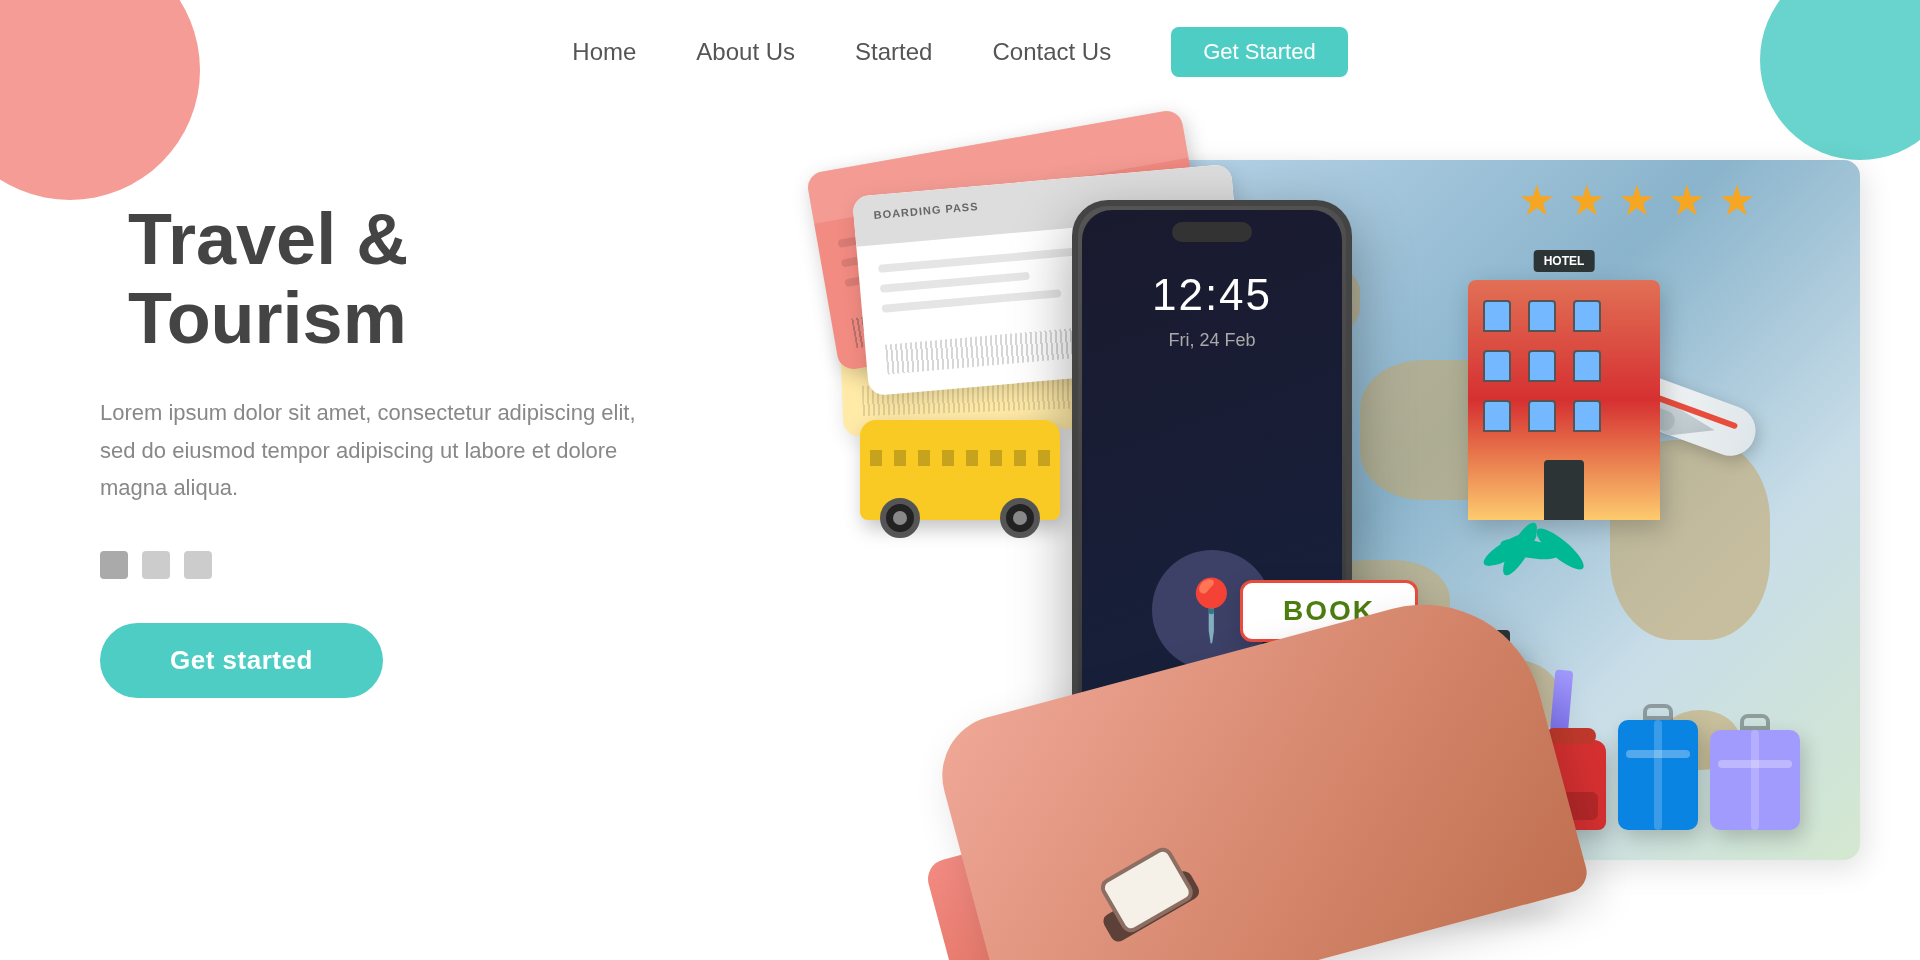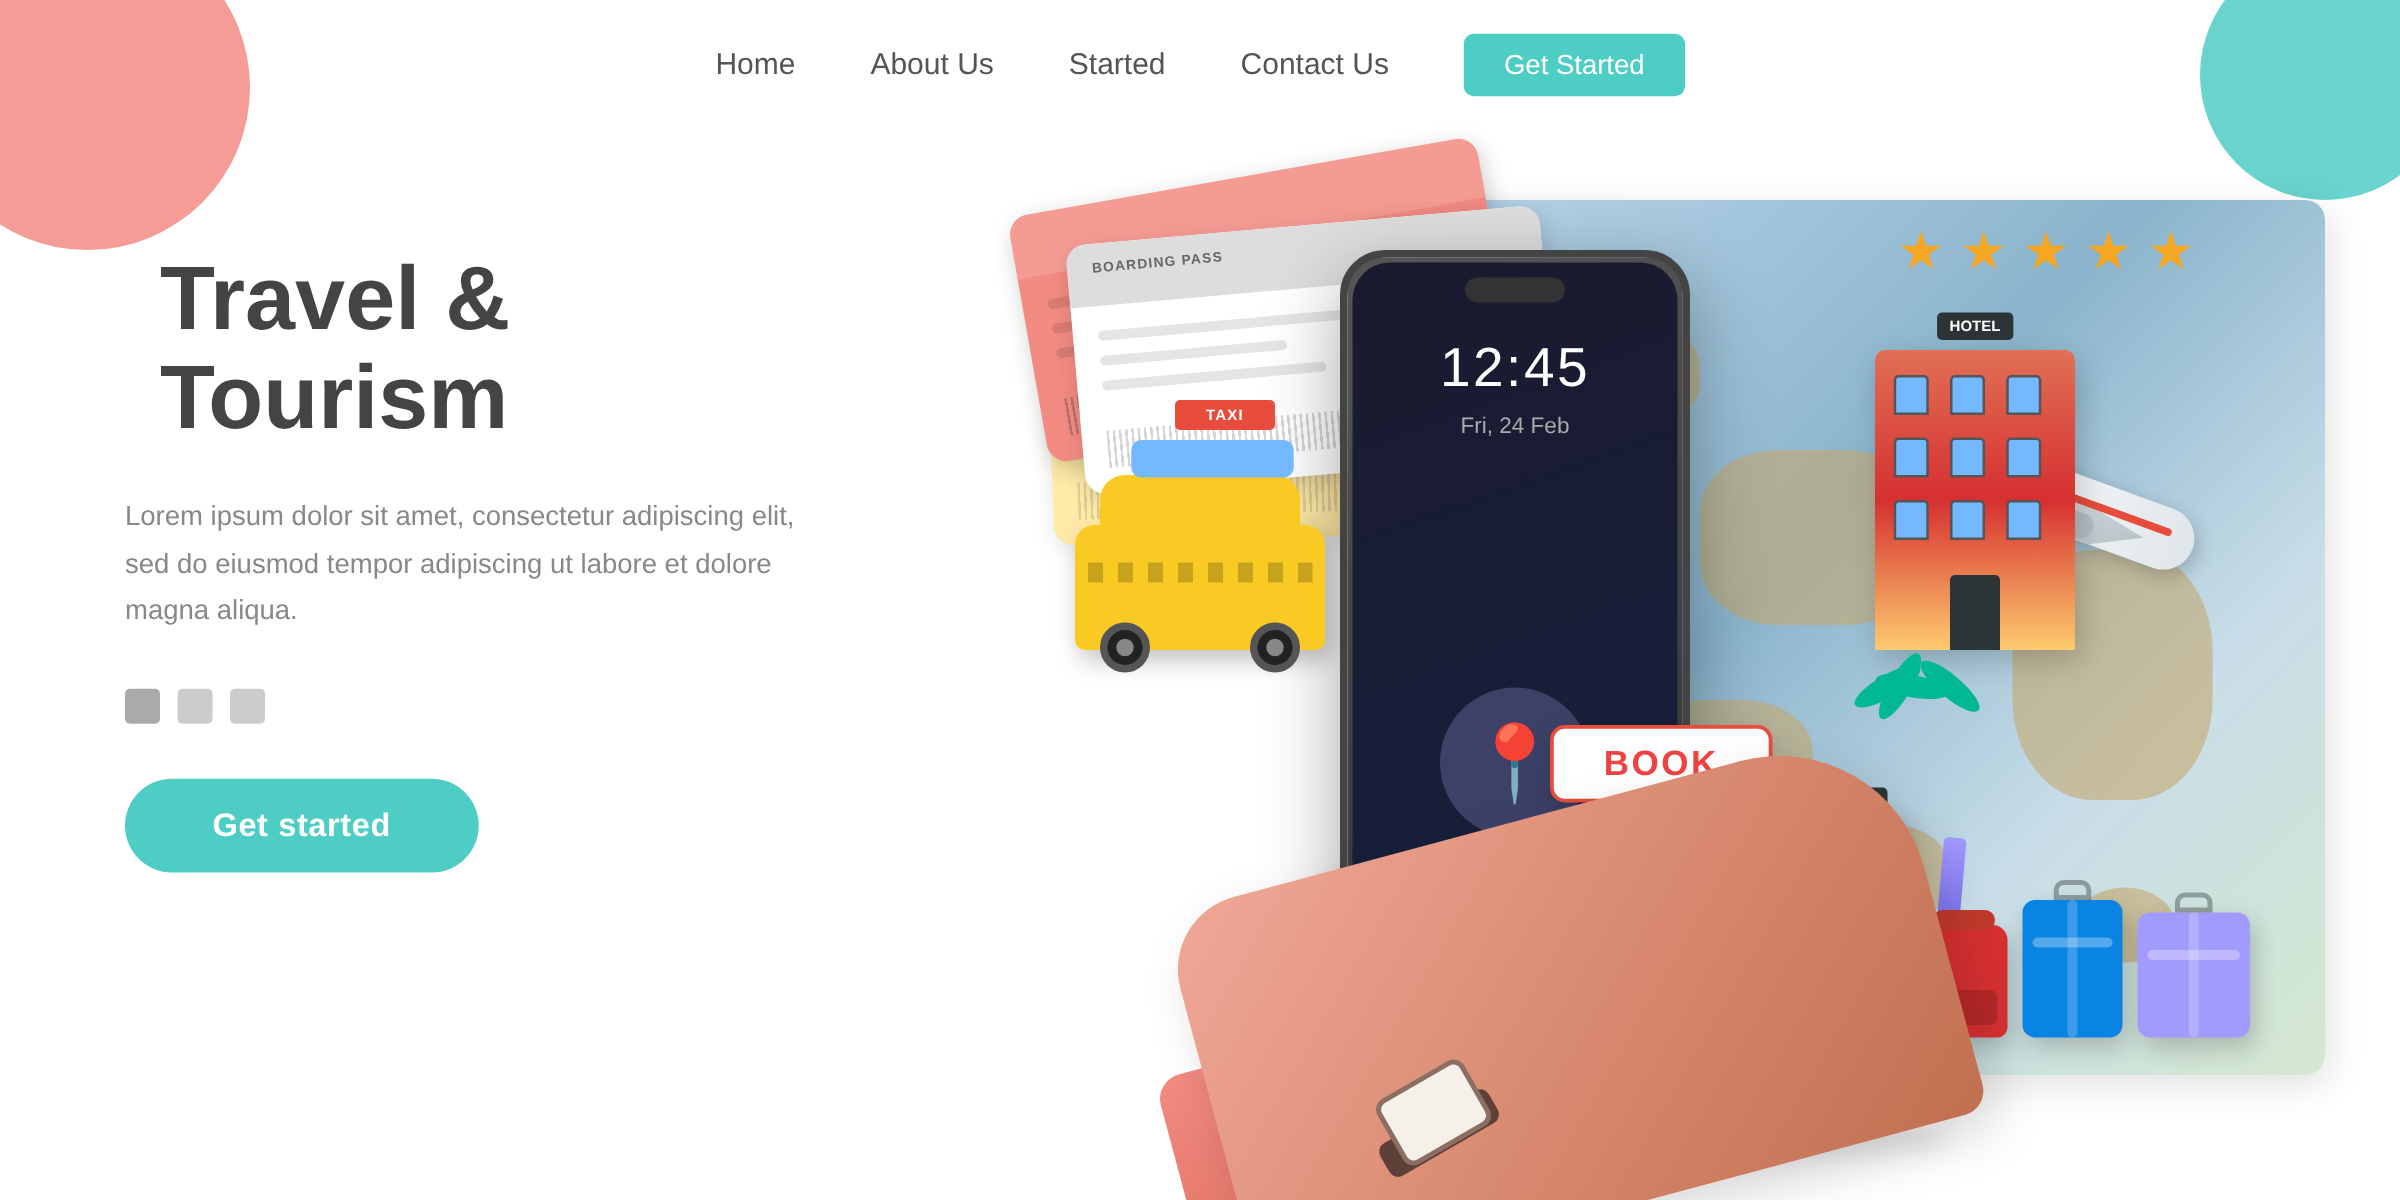--- a/index.html
+++ b/index.html
@@ -377,36 +377,36 @@
     .book-btn {
       position: absolute;
       top: 500px;
       left: 480px;
       background: #fff;
       border: 3px solid #e74c3c;
       border-radius: 12px;
       padding: 12px 40px;
       font-size: 28px;
       font-weight: 800;
-      color: #ef4444;
+      color: #4d7c0f;
       z-index: 8;
       box-shadow: 0 8px 24px rgba(0,0,0,0.15);
       cursor: pointer;
       letter-spacing: 2px;
     }
 
     
     .hotel-container {
       position: absolute;
       top: 200px;
       right: 200px;
       z-index: 6;
     }
     .hotel-body {
-      width: 160px;
+      width: 192px;
       height: 240px;
       background: linear-gradient(180deg, #e17055 0%, #d63031 50%, #fdcb6e 100%);
       border-radius: 8px 8px 0 0;
       position: relative;
       box-shadow: 4px 8px 24px rgba(0,0,0,0.2);
     }
     .hotel-window {
       position: absolute;
       width: 28px;
       height: 32px;
@@ -817,24 +817,20 @@
       <div class="phone-time">12:45</div>
       <div class="phone-date-row">Fri, 24 Feb</div>
       <div class="phone-pin">
         <span class="pin-icon">📍</span>
       </div>
     </div>
   </div>
 
   <div class="taxi-container">
     <div class="taxi-body">
-      <div class="taxi-roof">
-        <div class="taxi-sign">TAXI</div>
-        <div class="taxi-window"></div>
-      </div>
       <div class="taxi-checker"></div>
       <div class="taxi-wheel taxi-wheel-1"></div>
       <div class="taxi-wheel taxi-wheel-2"></div>
     </div>
   </div>
 
   <div class="book-btn">BOOK</div>
 
   <div class="airplane-container">
     <div class="airplane-body">

